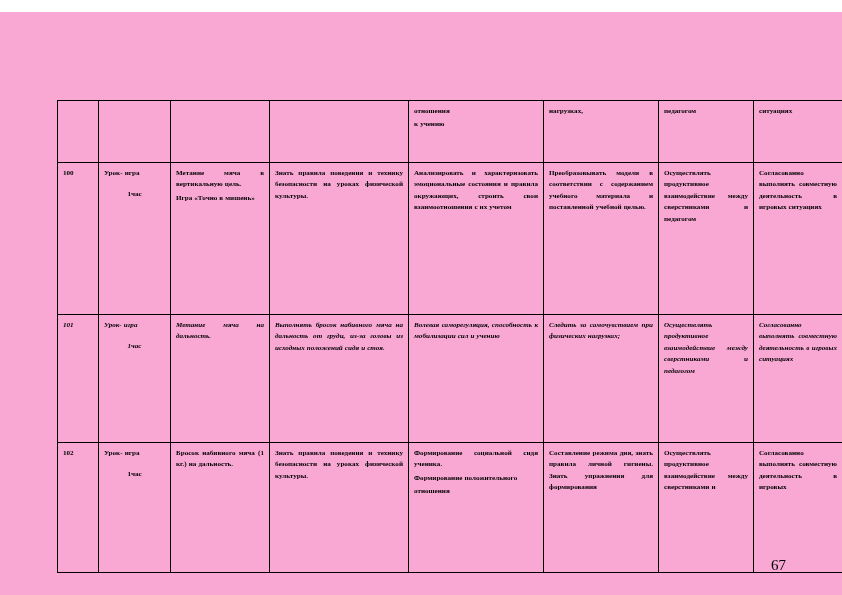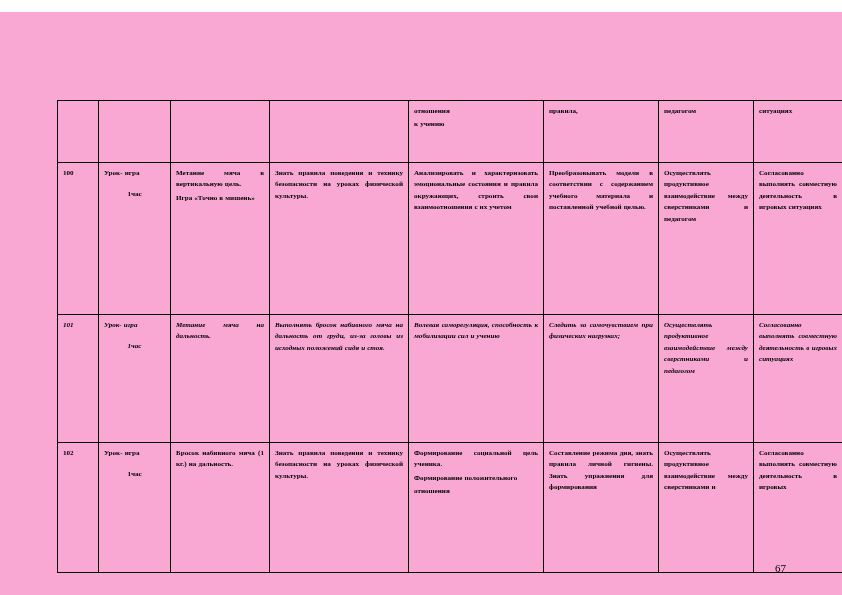--- a/index.html
+++ b/index.html
@@ -70,21 +70,21 @@
     height: 52px;
   }
   .row-100 td { height: 142px; }
   .row-101 td { height: 118px; font-style: italic; }
   .row-102 td { height: 120px; }
 
   .page-number {
     position: absolute;
     right: 56px;
     bottom: 33px;
-    font-size: 11px;
+    font-size: 15px;
     font-family: "Liberation Serif", serif;
     font-weight: normal;
   }
 </style>
 </head>
 <body>
 
 <div class="page">
 
   <table class="doc-table">
@@ -92,21 +92,21 @@
       <tr class="row-head">
         <td class="col-num"></td>
         <td class="col-type"></td>
         <td class="col-theme"></td>
         <td class="col-know"></td>
         <td class="col-uud1">
           <p class="cell-p">отношения</p>
           <p class="cell-p">к учению</p>
         </td>
         <td class="col-uud2">
-          <p class="cell-p">правила,</p>
+          <p class="cell-p">нагрузках,</p>
         </td>
         <td class="col-uud3">
           <p class="cell-p">педагогом</p>
         </td>
         <td class="col-uud4">
           <p class="cell-p">ситуациях</p>
         </td>
       </tr>
 
       <tr class="row-100">
@@ -168,21 +168,21 @@
           <p class="cell-p nowrap-center">Урок- игра</p>
           <span class="hours">1час</span>
         </td>
         <td class="col-theme">
           <p class="cell-p">Бросок набивного мяча (1 кг.) на дальность.</p>
         </td>
         <td class="col-know">
           <p class="cell-p">Знать правила поведения и технику безопасности на уроках физической культуры.</p>
         </td>
         <td class="col-uud1">
-          <p class="cell-p">Формирование социальной цель ученика.</p>
+          <p class="cell-p">Формирование социальной сидя ученика.</p>
           <p class="cell-p">Формирование положительного</p>
           <p class="cell-p">отношения</p>
         </td>
         <td class="col-uud2">
           <p class="cell-p">Составление режима дня, знать правила личной гигиены. Знать упражнения для формирования</p>
         </td>
         <td class="col-uud3">
           <p class="cell-p">Осуществлять продуктивное взаимодействие между сверстниками и</p>
         </td>
         <td class="col-uud4">

